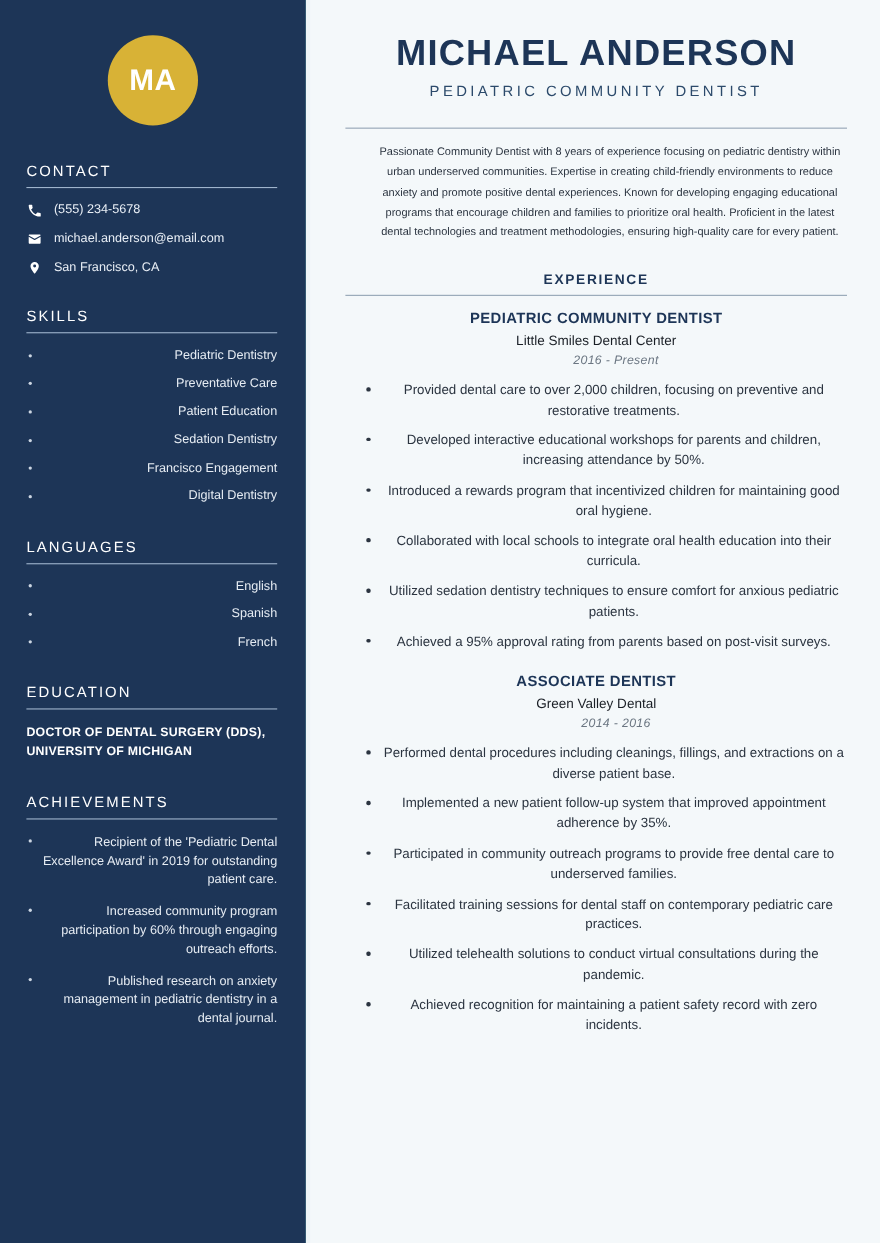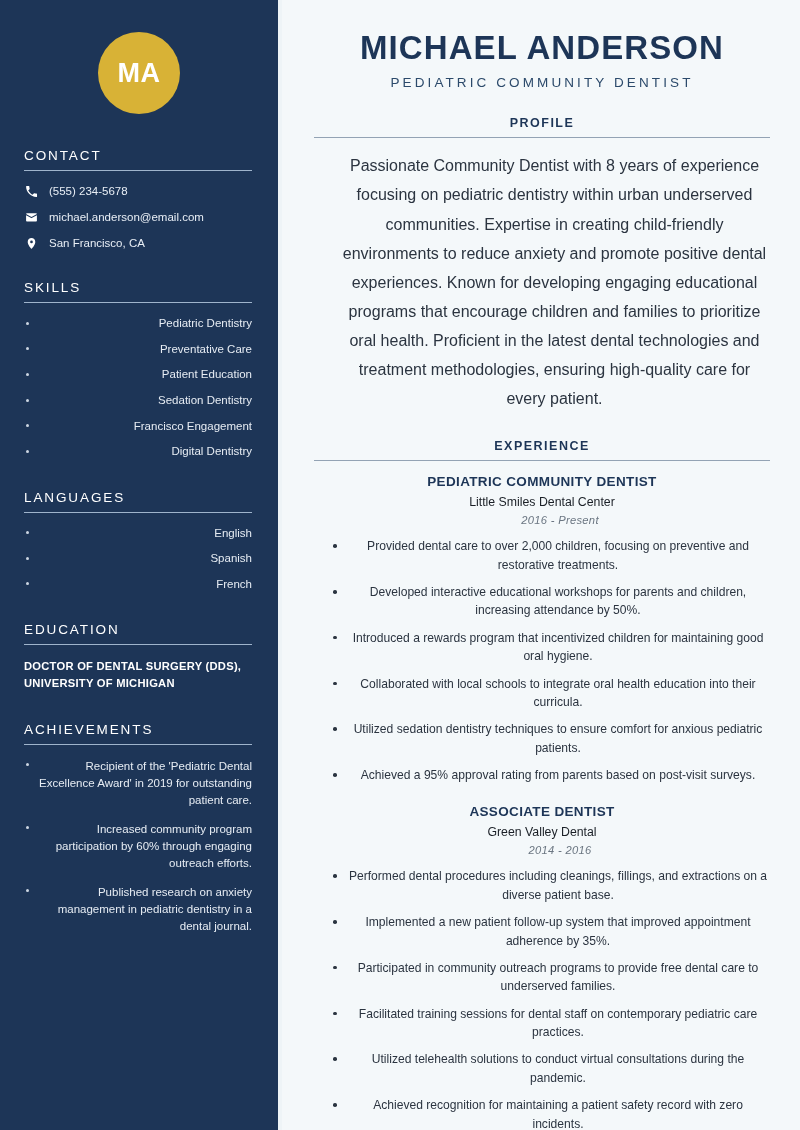--- a/index.html
+++ b/index.html
@@ -135,21 +135,21 @@
     letter-spacing: 1.5px;
   }
   .main-rule {
     height: 1px;
     background: #93a3b4;
     margin-top: 7px;
     margin-bottom: 13px;
   }
 
   .profile-text {
-    font-size: 16px;
+    font-size: 10px;
     line-height: 1.82;
     color: #2b3440;
     margin-left: 25px;
   }
 
   .job { margin-bottom: 4px; }
   .job + .job { margin-top: 20px; }
   .job-title {
     font-size: 13.5px;
     font-weight: bold;
@@ -286,21 +286,20 @@
 
     </div>
   </aside>
 
   <main class="main">
 
     <h1 class="name">MICHAEL ANDERSON</h1>
     <div class="role">PEDIATRIC COMMUNITY DENTIST</div>
 
     <section class="main-section">
-      <div class="main-heading">PROFILE</div>
       <div class="main-rule"></div>
       <p class="profile-text">Passionate Community Dentist with 8 years of experience focusing on pediatric dentistry within urban underserved communities. Expertise in creating child-friendly environments to reduce anxiety and promote positive dental experiences. Known for developing engaging educational programs that encourage children and families to prioritize oral health. Proficient in the latest dental technologies and treatment methodologies, ensuring high-quality care for every patient.</p>
     </section>
 
     <section class="main-section">
       <div class="main-heading">EXPERIENCE</div>
       <div class="main-rule"></div>
 
       <div class="job">
         <div class="job-title">PEDIATRIC COMMUNITY DENTIST</div>

